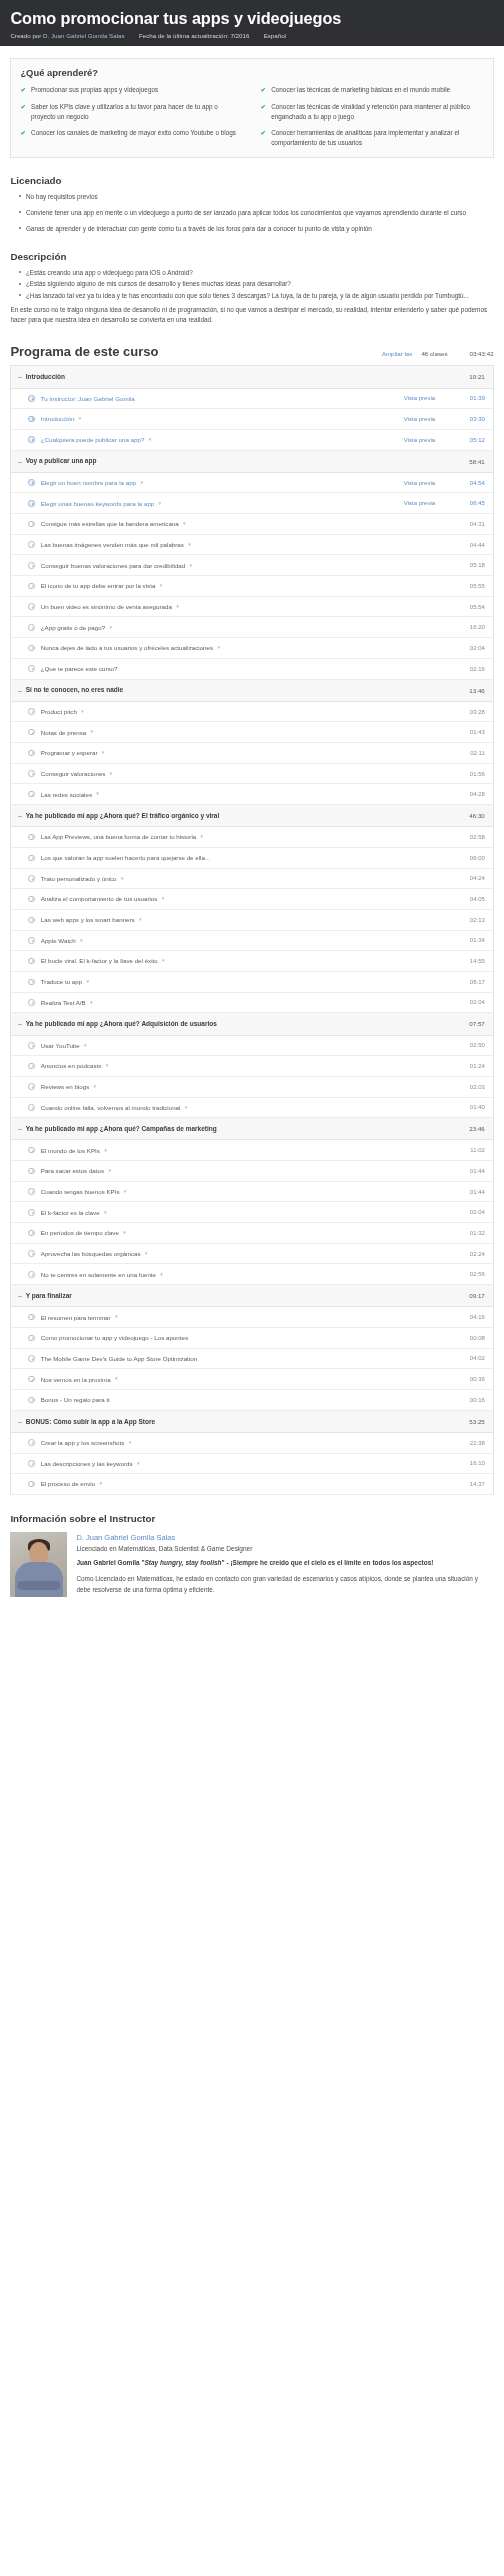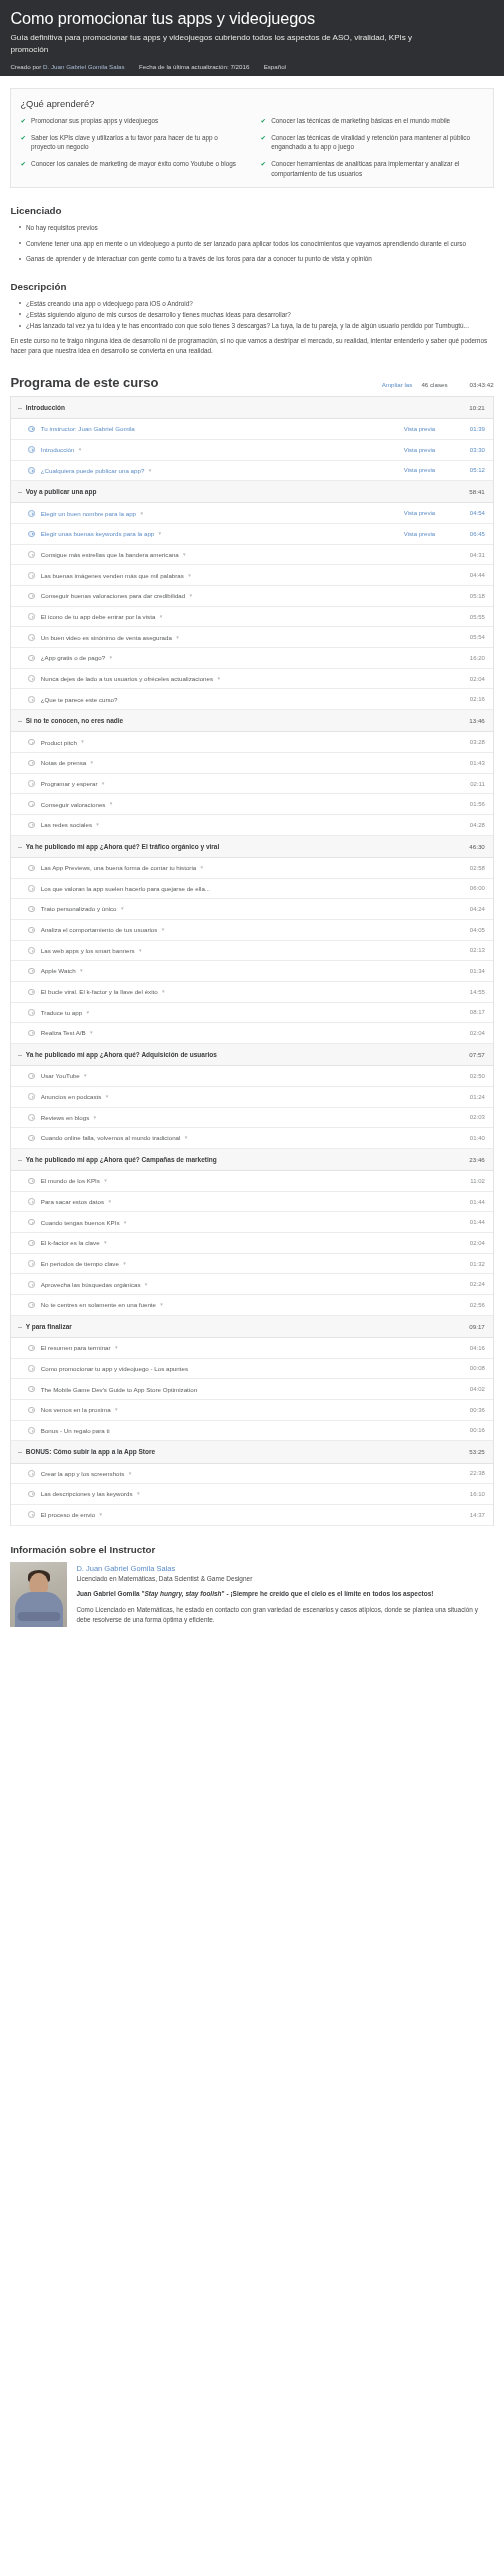--- a/index.html
+++ b/index.html
@@ -12,21 +12,21 @@
   body { width: 504px; }
 
   
   .hero {
     background: #2f3033;
     color: #ffffff;
     padding: 9px 10.4px 6.5px 10.4px;
   }
   .hero-title {
     font-size: 16.3px;
-    font-weight: 400;
+    font-weight: 700;
     line-height: 1.15;
     color: #fefefd;
     margin: 0 0 4.6px 0;
     letter-spacing: -0.1px;
   }
   .hero-sub {
     font-size: 8.1px;
     line-height: 1.45;
     color: #e6e6e5;
     font-weight: 400;
@@ -48,21 +48,21 @@
 
   
   .learn-box {
     border: 0.7px solid #e4e5e6;
     background: #fbfbfb;
     padding: 8.5px 9px 9px 9px;
     margin-top: 11.7px;
   }
   .learn-title {
     font-size: 9.4px;
-    font-weight: 400;
+    font-weight: 700;
     color: #3b3c3e;
     margin: 0 0 7.2px 0;
   }
   .learn-grid {
     display: grid;
     grid-template-columns: 1fr 1fr;
     column-gap: 17px;
     row-gap: 7.2px;
   }
   .learn-item {
@@ -304,21 +304,20 @@
     color: #4a4b4d;
     line-height: 1.6;
     margin: 0;
   }
 </style>
 </head>
 <body>
 
 <div class="hero">
   <h1 class="hero-title">Como promocionar tus apps y videojuegos</h1>
-  <p class="hero-sub">Guía definitiva para promocionar tus apps y videojuegos cubriendo todos los aspectos de ASO, viralidad, KPIs y promoción</p>
   <div class="hero-meta">
     <span class="m-block">
       <span>Creado por</span>
       <span class="m-link">D. Juan Gabriel Gomila Salas</span>
     </span>
     <span class="m-block">Fecha de la última actualización: 7/2016</span>
     <span class="m-block">Español</span>
   </div>
 </div>
 

